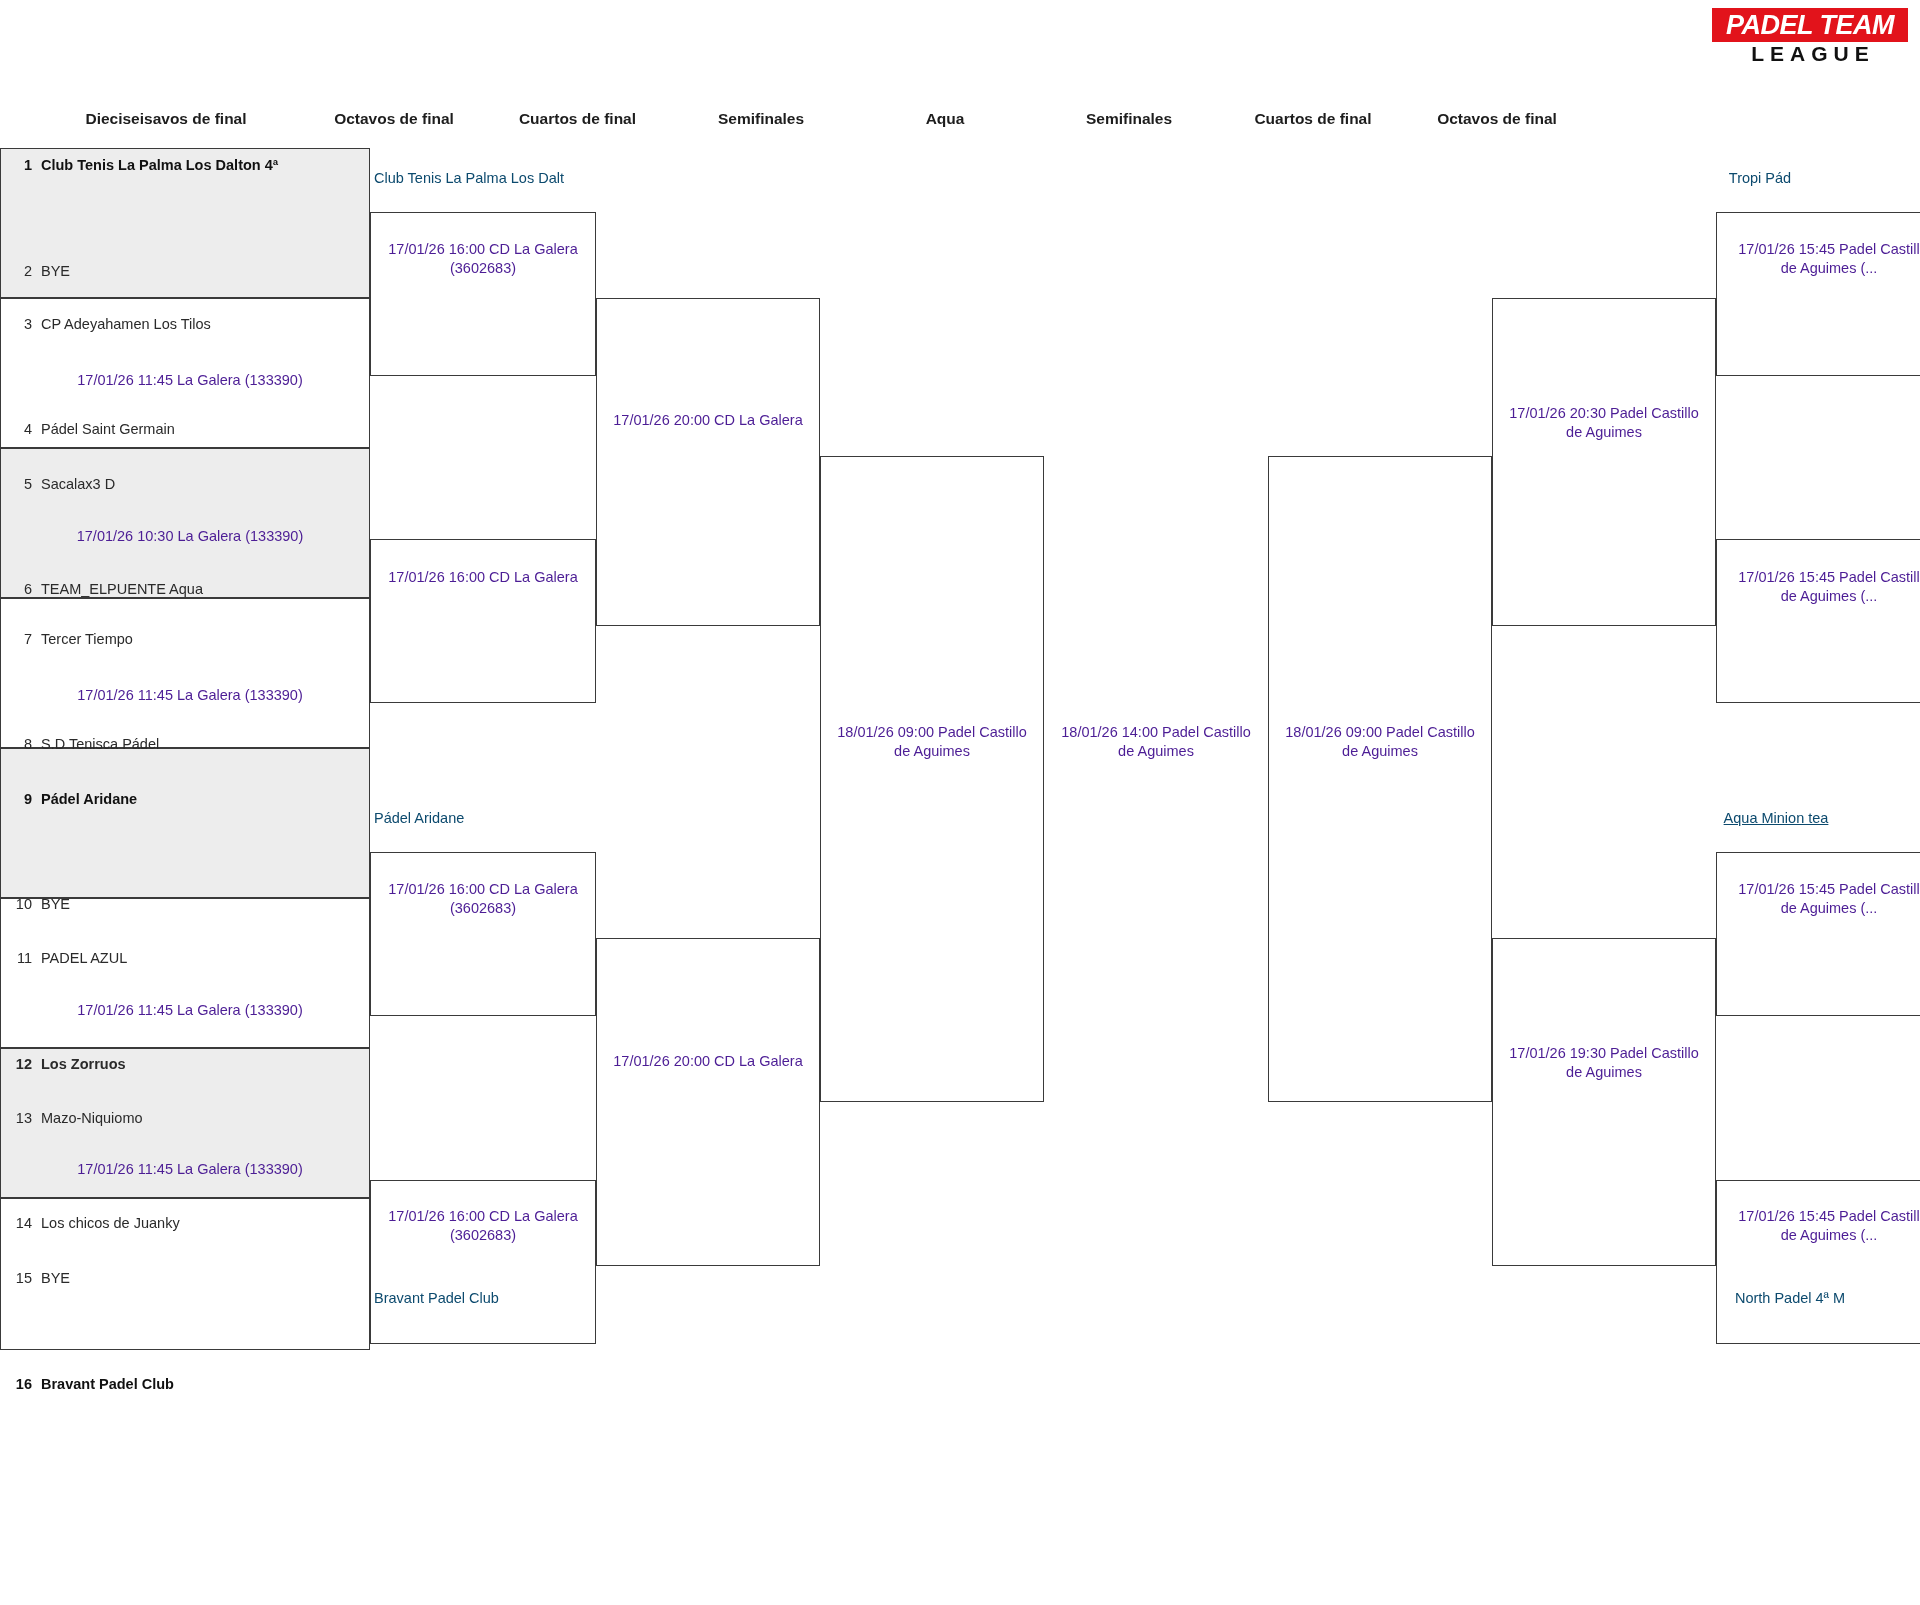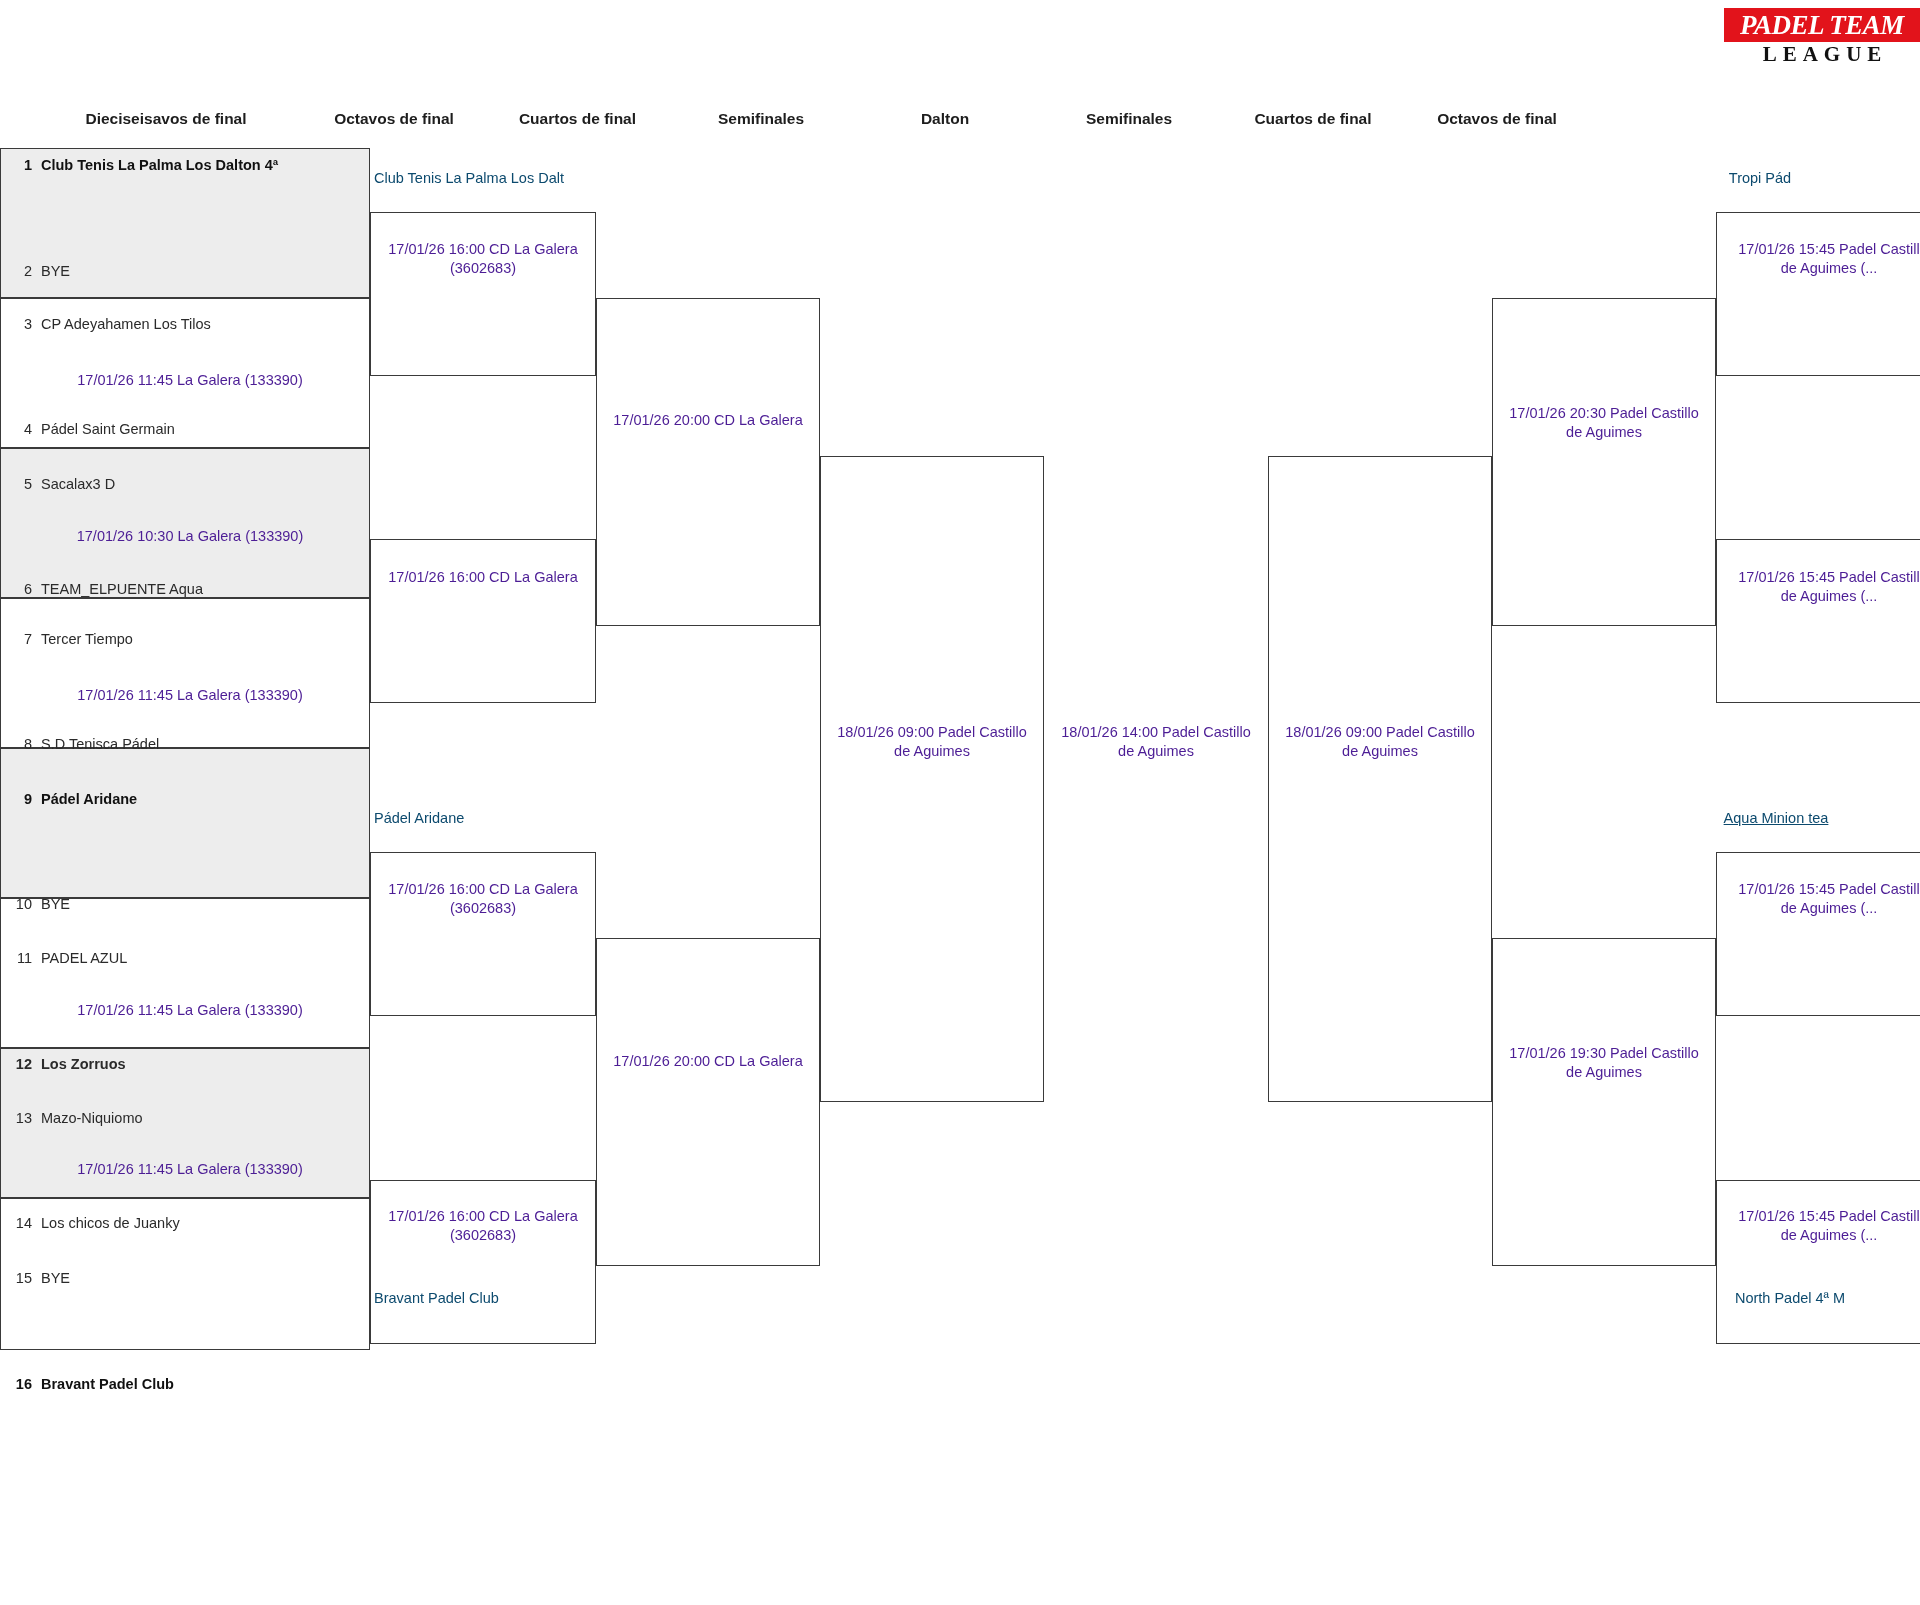--- a/index.html
+++ b/index.html
@@ -26,22 +26,22 @@
     font-weight: 700;
     line-height: 1.32;
     letter-spacing: -0.2px;
     color: #141414;
     white-space: pre;
   }
   .title-line { display: block; }
 
   .logo {
     position: absolute;
-    right: 0px; top: 8px;
-    width: 196px; height: 58px; font-family: Liberation Serif, serif;
+    right: 12px; top: 8px;
+    width: 196px; height: 58px;
   }
   .logo-top {
     background: #E2131B;
     color: #ffffff;
     font-weight: 800;
     font-style: italic;
     font-size: 27px;
     letter-spacing: -0.5px;
     line-height: 34px;
     height: 34px;
@@ -122,21 +122,21 @@
 
   <div class="logo">
     <div class="logo-top">PADEL TEAM</div>
     <div class="logo-bottom">LEAGUE</div>
   </div>
 
   <div class="round-head" style="left:30px;width:272px;">Dieciseisavos de final</div>
   <div class="round-head" style="left:302px;width:184px;">Octavos de final</div>
   <div class="round-head" style="left:486px;width:183px;">Cuartos de final</div>
   <div class="round-head" style="left:669px;width:184px;">Semifinales</div>
-  <div class="round-head" style="left:853px;width:184px;">Dalton</div>
+  <div class="round-head" style="left:853px;width:184px;">Aqua</div>
   <div class="round-head" style="left:1037px;width:184px;">Semifinales</div>
   <div class="round-head" style="left:1221px;width:184px;">Cuartos de final</div>
   <div class="round-head" style="left:1405px;width:184px;">Octavos de final</div>
 
   <div class="cell shaded" style="left:0px;top:148px;width:370px;height:150px;"></div>
   <div class="cell" style="left:0px;top:298px;width:370px;height:150px;"></div>
   <div class="cell shaded" style="left:0px;top:448px;width:370px;height:150px;"></div>
   <div class="cell" style="left:0px;top:598px;width:370px;height:150px;"></div>
   <div class="cell shaded" style="left:0px;top:748px;width:370px;height:150px;"></div>
   <div class="cell" style="left:0px;top:898px;width:370px;height:150px;"></div>

